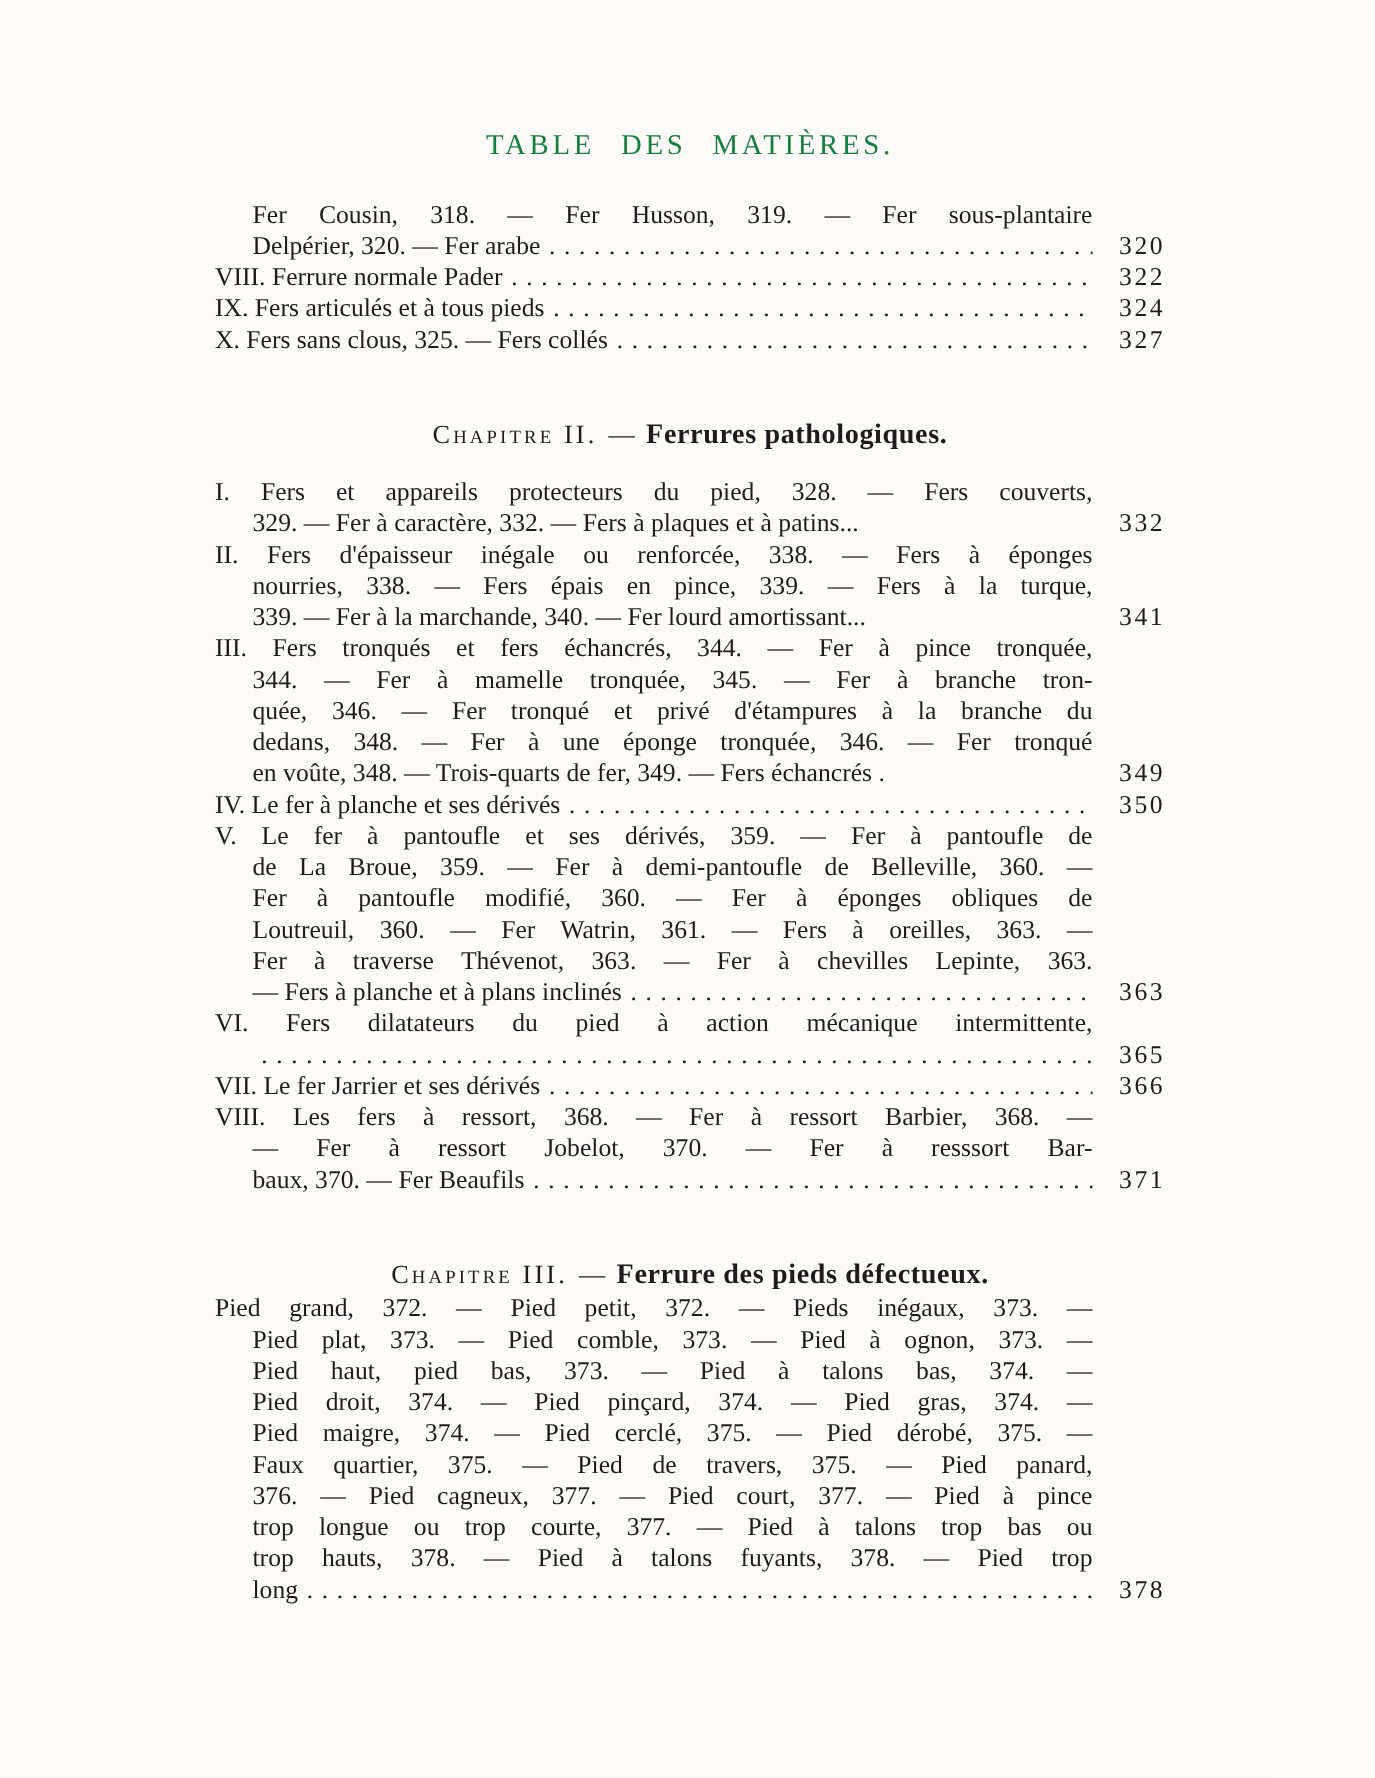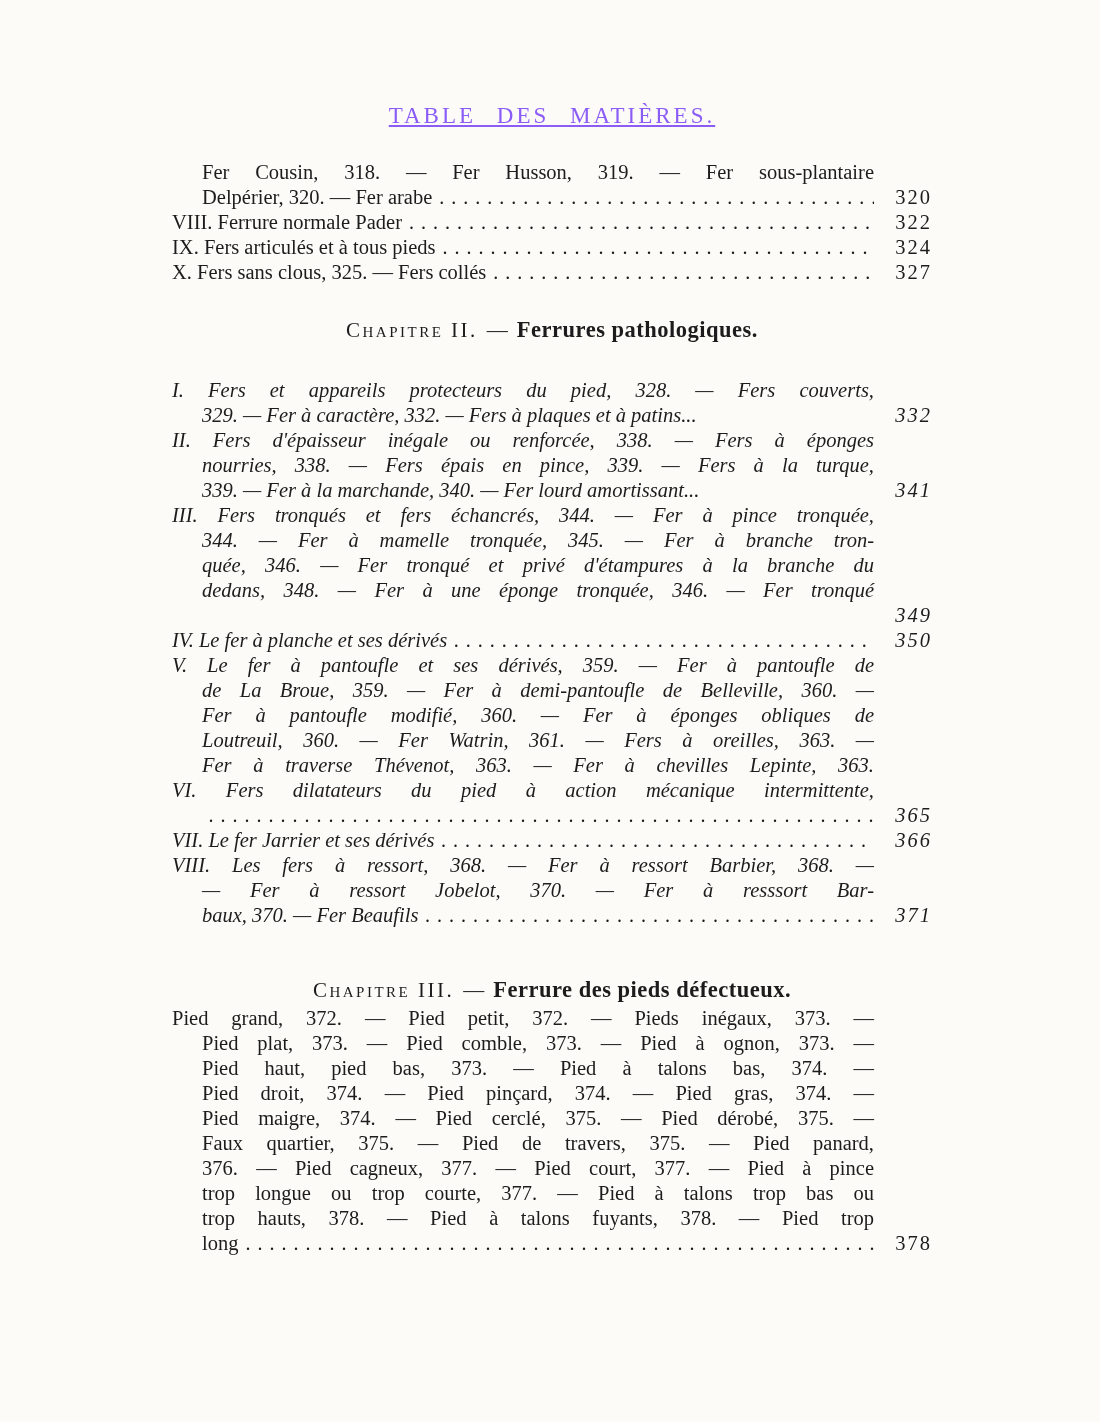--- a/index.html
+++ b/index.html
@@ -18,36 +18,35 @@
   .content {
     padding: 101px 0 0 172px;
     width: 760px;
   }
   .title {
     text-align: center;
     font-size: 23px;
     line-height: 30px;
     letter-spacing: 3px;
     word-spacing: 12px;
-    color: #8b5cf6;
-    text-decoration: underline;
+    color: #15803d;
   }
   .chap {
     text-align: center;
     font-size: 21px;
     line-height: 32px;
     white-space: nowrap;
   }
   .chap .lbl { font-variant: small-caps; letter-spacing: 2.5px; }
   .chap .dash { margin: 0 9px; }
   .chap .ttl { font-weight: bold; font-size: 22.5px; letter-spacing: 0.5px; }
-  .chap2 { margin-top: 29px; }
+  .chap2 { margin-top: 46px; }
   .chap3 { margin-top: 46px; }
   .block-a { margin-top: 29px; }
-  .block-b { margin-top: 32px; font-style: italic; }
+  .block-b { margin-top: 19px; }
   .block-c { }
   .line {
     display: flex;
     align-items: flex-end;
     font-size: 20.5px;
     line-height: 25px;
   }
   .line.ind { padding-left: 30px; }
   .txt { white-space: pre; }
   .t-f .txt {
@@ -151,20 +150,21 @@
         <span class="txt">quée, 346. — Fer tronqué et privé d'étampures à la branche du</span>
         <span class="lead"></span>
         <span class="pg"></span>
       </div>
       <div class="line t-f ind">
         <span class="txt">dedans, 348. — Fer à une éponge tronquée, 346. — Fer tronqué</span>
         <span class="lead"></span>
         <span class="pg"></span>
       </div>
       <div class="line t-p ind">
+        <span class="txt">en voûte, 348. — Trois-quarts de fer, 349. — Fers échancrés .</span>
         <span class="lead"></span>
         <span class="pg">349</span>
       </div>
       <div class="line t-l">
         <span class="txt">IV. Le fer à planche et ses dérivés</span>
         <span class="lead"></span>
         <span class="pg">350</span>
       </div>
       <div class="line t-f">
         <span class="txt">V. Le fer à pantoufle et ses dérivés, 359. — Fer à pantoufle de</span>
@@ -183,20 +183,25 @@
       </div>
       <div class="line t-f ind">
         <span class="txt">Loutreuil, 360. — Fer Watrin, 361. — Fers à oreilles, 363. —</span>
         <span class="lead"></span>
         <span class="pg"></span>
       </div>
       <div class="line t-f ind">
         <span class="txt">Fer à traverse Thévenot, 363. — Fer à chevilles Lepinte, 363.</span>
         <span class="lead"></span>
         <span class="pg"></span>
+      </div>
+      <div class="line t-l ind">
+        <span class="txt">— Fers à planche et à plans inclinés</span>
+        <span class="lead"></span>
+        <span class="pg">363</span>
       </div>
       <div class="line t-f">
         <span class="txt">VI. Fers dilatateurs du pied à action mécanique intermittente,</span>
         <span class="lead"></span>
         <span class="pg"></span>
       </div>
       <div class="line t-l ind">
         <span class="lead"></span>
         <span class="pg">365</span>
       </div>

